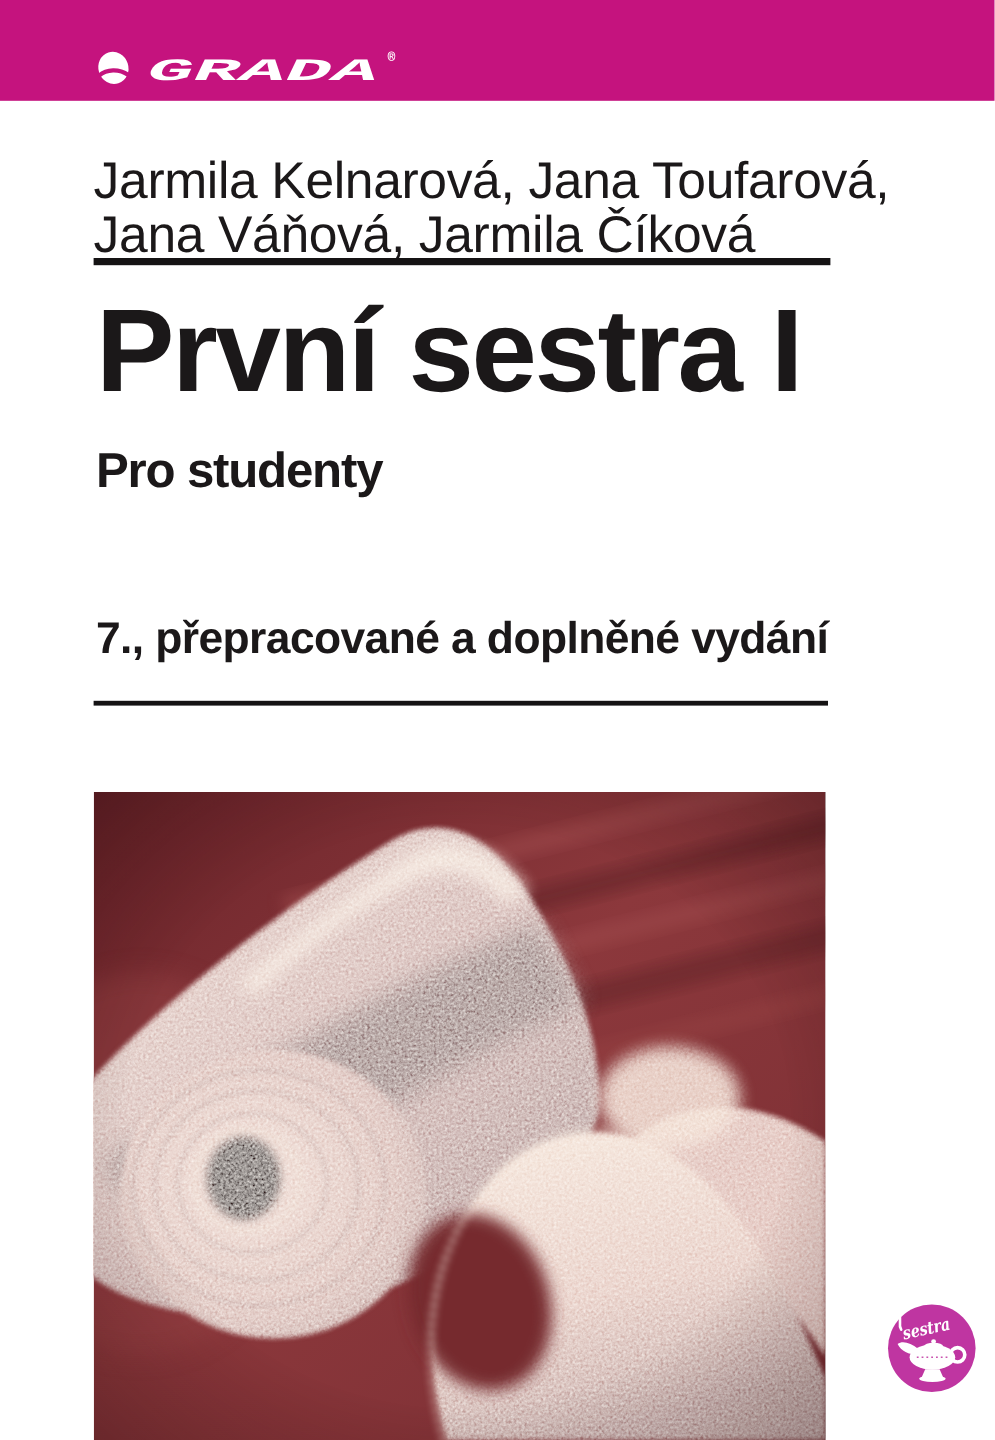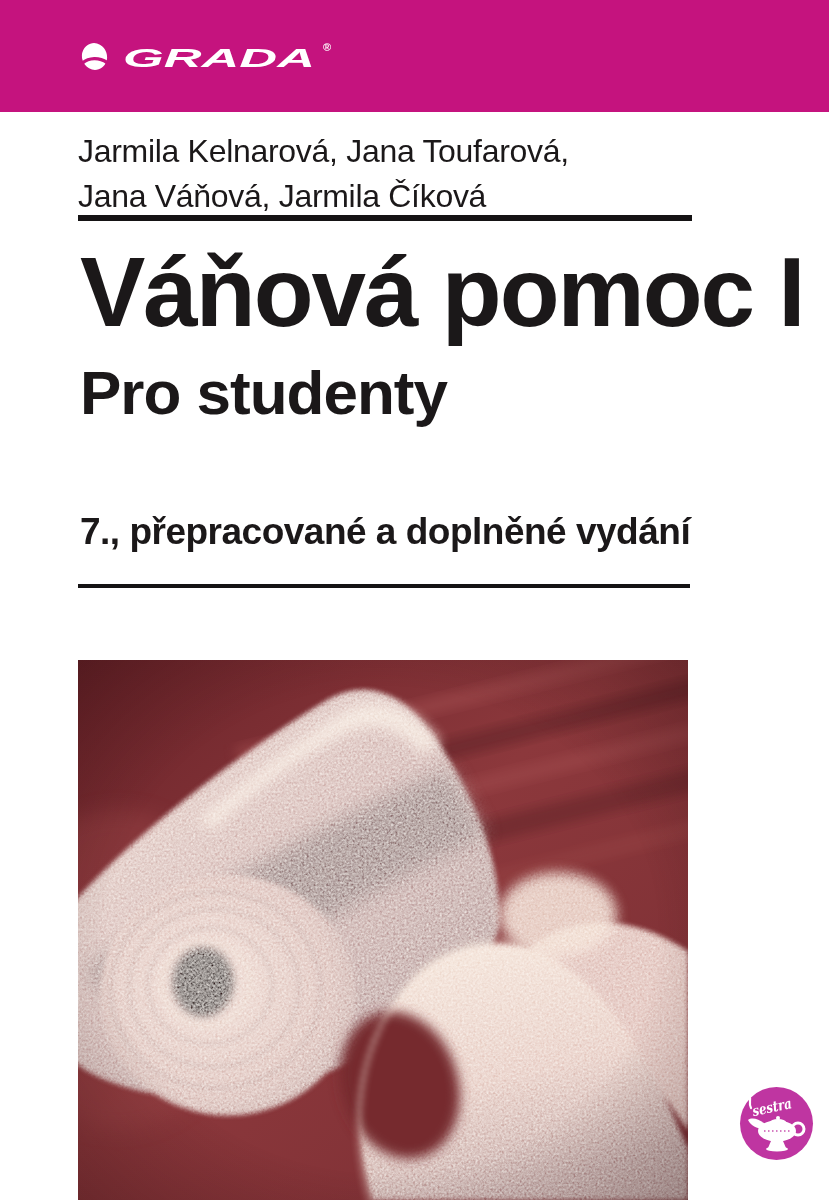--- a/index.html
+++ b/index.html
@@ -6,28 +6,28 @@
     --brand-magenta:#C5137E;
     --badge-magenta:#BF35A1;
     --ink:#1B1819;
     --photo-red:#8C383C;
   }
   html,body{margin:0;padding:0;background:#ffffff;}
   .page{
     position:relative;width:829px;height:1200px;background:#ffffff;
     overflow:hidden;font-family:"Liberation Sans",sans-serif;color:var(--ink);
   }
-  .band{position:absolute;left:0;top:0;width:829px;height:112px;background:var(--brand-magenta);}
+  .band{position:absolute;left:0;top:0;width:829px;height:84px;background:var(--brand-magenta);font-family:Liberation Mono, monospace;}
   .logo-svg{position:absolute;left:76px;top:26px;width:270px;height:60px;}
-  .authors{position:absolute;left:78px;top:129px;font-size:32px;line-height:45px;
+  .authors{position:absolute;left:78px;top:129px;font-size:43px;line-height:45px;
     font-weight:400;letter-spacing:-0.3px;color:var(--ink);}
   .rule-top{position:absolute;left:78px;top:215px;width:614px;height:6px;background:#151314;}
   .title{position:absolute;left:80px;top:243px;font-size:98px;line-height:1;
     font-weight:700;letter-spacing:-2px;color:var(--ink);white-space:nowrap;}
-  .subtitle{position:absolute;left:80px;top:361px;font-size:62px;line-height:63px;
+  .subtitle{position:absolute;left:80px;top:361px;font-size:41px;line-height:63px;
     font-weight:700;letter-spacing:-1px;color:var(--ink);}
   .edition{position:absolute;left:80px;top:510px;font-size:37px;line-height:44px;
     font-weight:700;letter-spacing:-0.5px;color:var(--ink);}
   .rule-bottom{position:absolute;left:78px;top:584px;width:612px;height:4px;background:#151314;}
   .photo{position:absolute;left:78px;top:660px;width:610px;height:540px;overflow:hidden;}
   .photo svg{display:block;width:610px;height:540px;}
   .badge{position:absolute;left:739px;top:1086px;width:75px;height:75px;}
 </style>
 </head>
 <body>
@@ -45,21 +45,21 @@
     </svg>
   </div>
 
   <div class="authors">
     <div>Jarmila Kelnarová, Jana Toufarová,</div>
     <div>Jana Váňová, Jarmila Číková</div>
   </div>
 
   <div class="rule-top"></div>
 
-  <div class="title">Váňová pomoc I</div>
+  <div class="title">První sestra I</div>
 
   <div class="subtitle">
     <div>Pro studenty</div>
   </div>
 
   <div class="edition">7., přepracované a doplněné vydání</div>
 
   <div class="rule-bottom"></div>
 
   <div class="photo">

